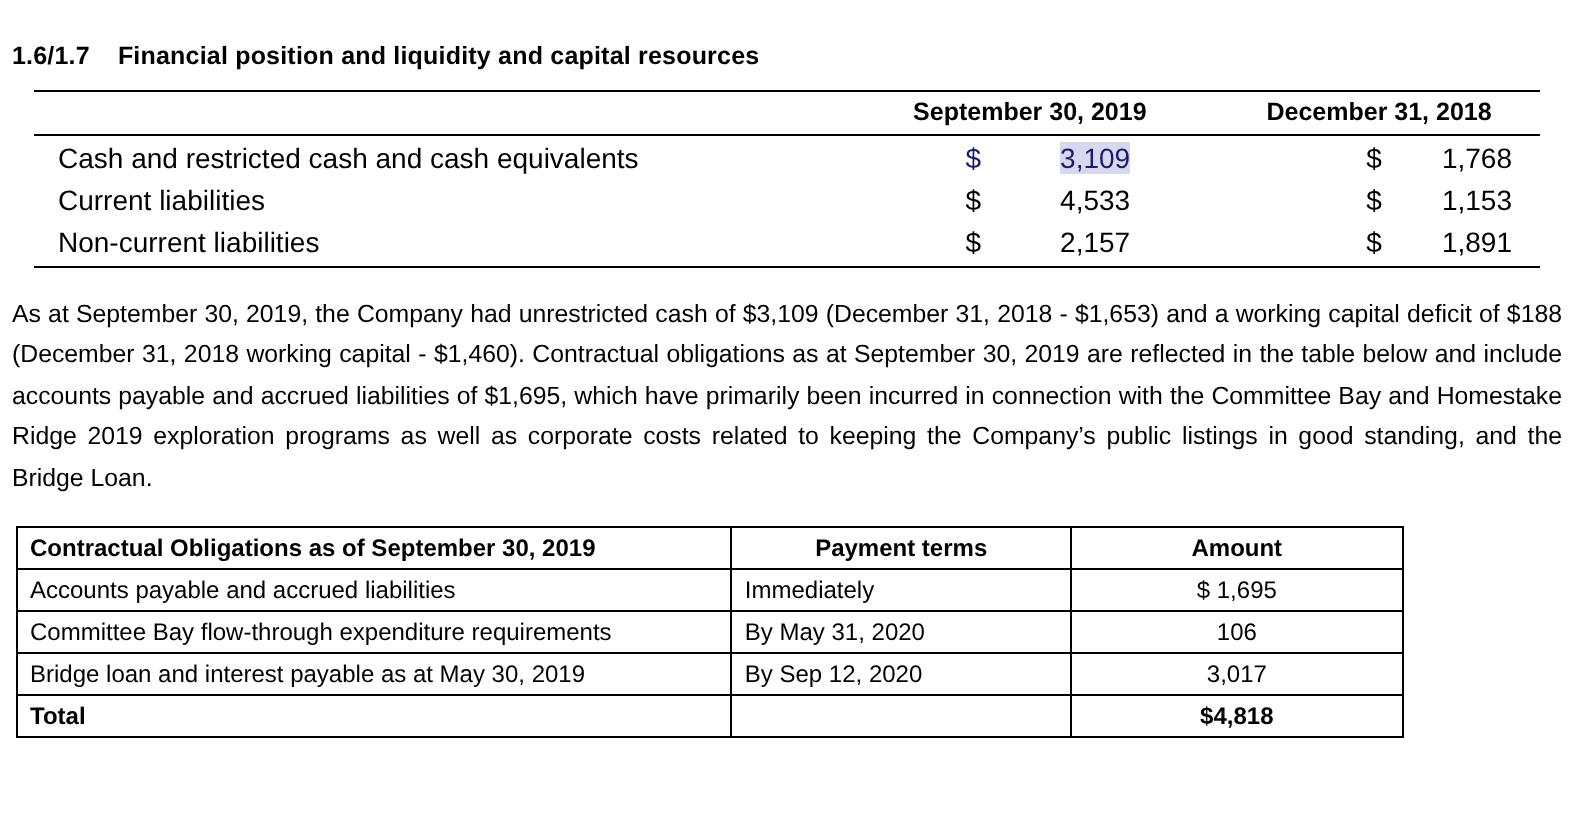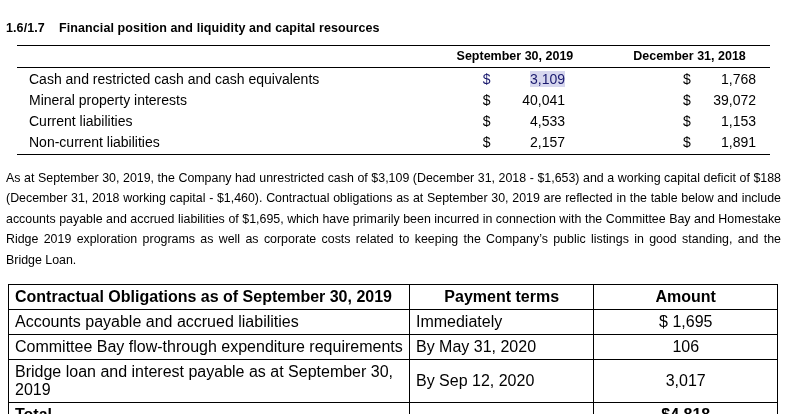--- a/index.html
+++ b/index.html
@@ -86,24 +86,24 @@
   }
   
   .para {
     margin: 13px 6px 0 6px;
     font-size: 12.4px;
     line-height: 20.5px;
     text-align: justify;
   }
   
   .obl-table {
-    width: 770px;
+    width: 694px;
     margin: 14px 0 0 8px;
     border-collapse: collapse;
-    font-size: 16px;
+    font-size: 12px;
   }
   .obl-table th, .obl-table td {
     border: 1px solid #000;
     padding: 3px 6px;
   }
   .obl-table thead th {
     font-weight: bold;
   }
   .obl-table thead th.c1 { text-align: left; }
   .obl-table thead th.c2 { }
@@ -133,25 +133,20 @@
         <th>December 31, 2018</th>
       </tr>
     </thead>
     <tbody>
       <tr>
         <td class="lbl">Cash and restricted cash and cash equivalents</td>
         <td class="amt"><span class="hl"><span class="cur">$</span><span>3,109</span></span></td>
         <td class="amt second"><span class="cur">$</span><span>1,768</span></td>
       </tr>
       <tr>
-        <td class="lbl">Mineral property interests</td>
-        <td class="amt"><span class="cur">$</span><span>40,041</span></td>
-        <td class="amt second"><span class="cur">$</span><span>39,072</span></td>
-      </tr>
-      <tr>
         <td class="lbl">Current liabilities</td>
         <td class="amt"><span class="cur">$</span><span>4,533</span></td>
         <td class="amt second"><span class="cur">$</span><span>1,153</span></td>
       </tr>
       <tr>
         <td class="lbl">Non-current liabilities</td>
         <td class="amt"><span class="cur">$</span><span>2,157</span></td>
         <td class="amt second"><span class="cur">$</span><span>1,891</span></td>
       </tr>
     </tbody>
@@ -172,21 +167,21 @@
         <td class="c1">Accounts payable and accrued liabilities</td>
         <td class="c2">Immediately</td>
         <td class="c3">$  1,695</td>
       </tr>
       <tr>
         <td class="c1">Committee Bay flow-through expenditure requirements</td>
         <td class="c2">By May 31, 2020</td>
         <td class="c3">106</td>
       </tr>
       <tr>
-        <td class="c1">Bridge loan and interest payable as at September 30, 2019</td>
+        <td class="c1">Bridge loan and interest payable as at May 30, 2019</td>
         <td class="c2">By Sep 12, 2020</td>
         <td class="c3">3,017</td>
       </tr>
       <tr class="total">
         <td class="c1">Total</td>
         <td class="c2"></td>
         <td class="c3">$4,818</td>
       </tr>
     </tbody>
   </table>

